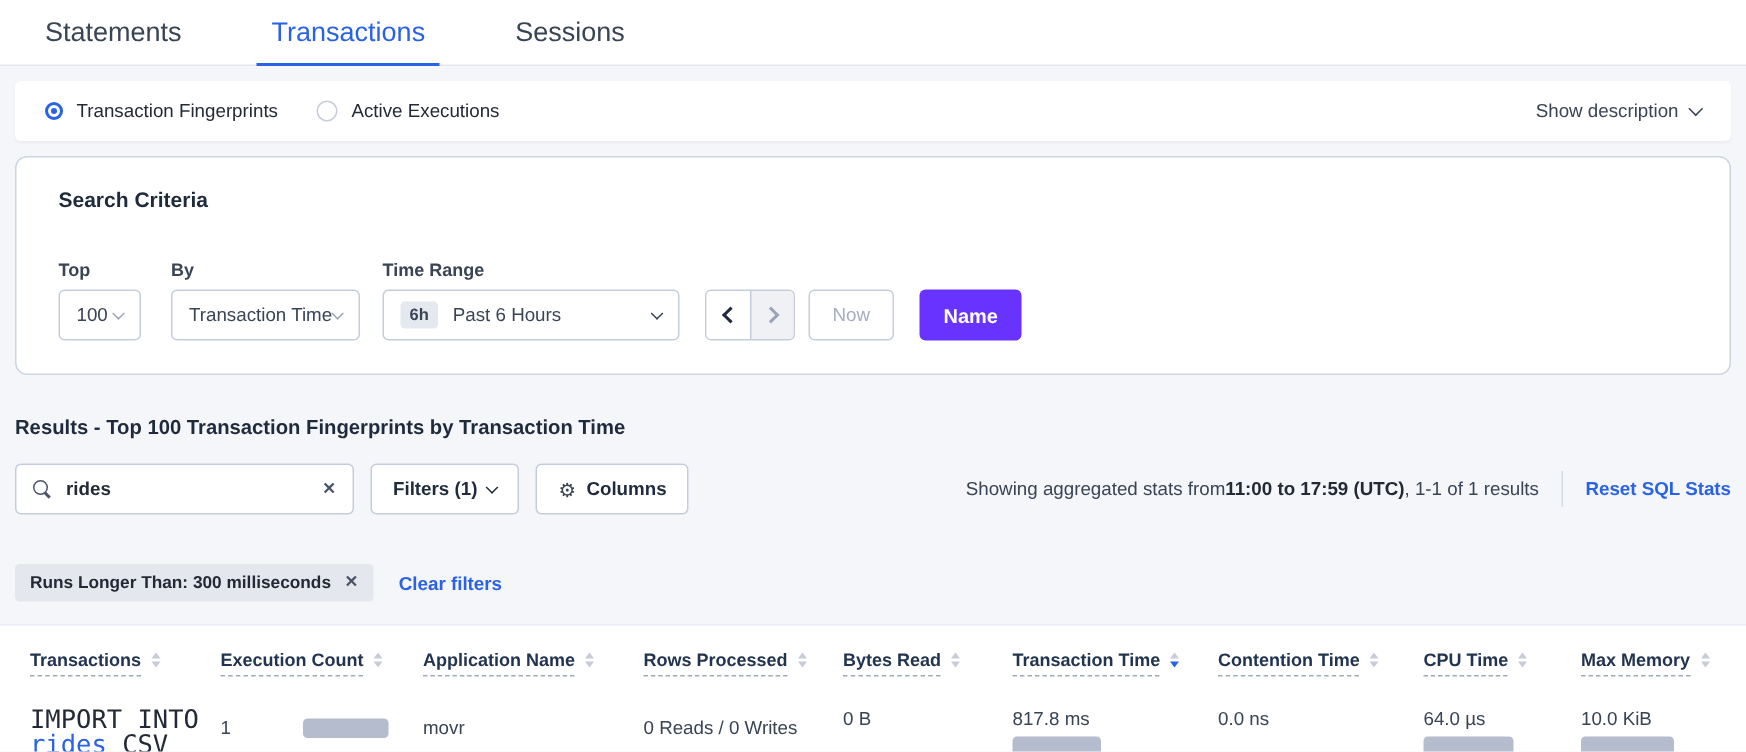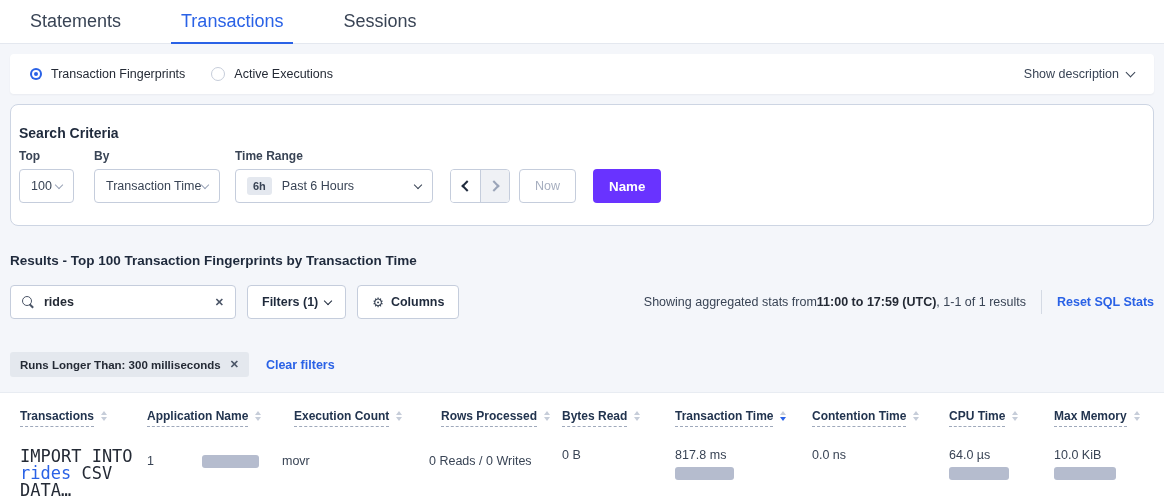--- a/index.html
+++ b/index.html
@@ -54,24 +54,24 @@
   .show-desc { display: flex; align-items: center; gap: 8px; cursor: pointer; color: #394455; }
   .chev { width: 7px; height: 7px; border-right: 1.7px solid #394455; border-bottom: 1.7px solid #394455; transform: rotate(45deg); margin-top: -4px; }
   .chev.small { width: 6px; height: 6px; margin-top: -3px; }
 
   
   .criteria-card {
     background: #fff;
     border: 1px solid #cdd5e3;
     border-radius: 8px;
     margin-top: 10px;
-    padding: 20px 8px 22px;
+    padding: 20px 28px 22px;
   }
   .criteria-title { font-size: 14px; font-weight: bold; color: #1f2a3c; }
-  .criteria-form { display: flex; align-items: flex-end; margin-top: 8px; }
+  .criteria-form { display: flex; align-items: flex-end; margin-top: 32px; }
   .field { display: flex; flex-direction: column; gap: 6px; }
   .field-label { font-size: 12px; font-weight: bold; color: #394455; }
   .select {
     height: 34px; background: #fff;
     border: 1px solid #c5cddc; border-radius: 4px;
     display: flex; align-items: center; justify-content: space-between;
     padding: 0 11px; cursor: pointer; color: #394455;
   }
   .w-top { width: 55px; margin-right: 20px; }
   .w-by { width: 126px; margin-right: 15px; }
@@ -145,21 +145,21 @@
   }
   .thead { display: flex; padding: 16px 0 0 30px; }
   .th { display: flex; align-items: flex-start; gap: 7px; font-size: 12px; font-weight: bold; color: #22344f; }
   .th-label { border-bottom: 1px dashed #9fa9bb; padding-bottom: 3px; white-space: nowrap; }
   .sort { display: flex; flex-direction: column; gap: 2px; margin-top: 2px; cursor: pointer; }
   .tri-up { width: 0; height: 0; border-left: 3.5px solid transparent; border-right: 3.5px solid transparent; border-bottom: 4.5px solid #c6cdd9; }
   .tri-down { width: 0; height: 0; border-left: 3.5px solid transparent; border-right: 3.5px solid transparent; border-top: 4.5px solid #c6cdd9; }
   .th[data-sort="desc"] .tri-down { border-top-color: #2a62e6; }
 
   .c1 { width: 127px; } .c2 { width: 135px; } .c3 { width: 147px; }
-  .c4 { width: 133px; justify-content: center; } .c5 { width: 113px; } .c6 { width: 137px; }
+  .c4 { width: 133px; } .c5 { width: 113px; } .c6 { width: 137px; }
   .c7 { width: 137px; } .c8 { width: 105px; } .c9 { flex: 1; }
 
   .trow { display: flex; padding: 21px 0 18px 30px; border-bottom: 1px solid #dfe4ec; }
   .code {
     font-family: "DejaVu Sans Mono", monospace;
     font-size: 17px; line-height: 17px; color: #242a35; cursor: pointer;
   }
   .code .hl { color: #2a62e6; }
   .cell-value { font-size: 12.5px; color: #394455; white-space: nowrap; }
   .bar { height: 13px; background: #b5bcce; border-radius: 3px; margin-top: 5px; }
@@ -277,29 +277,29 @@
 
 <div class="table-section">
   <div class="thead">
     <div class="th c1" data-sort="none">
       <span class="th-label">Transactions</span>
       <span class="sort">
           <i class="tri-up"></i>
           <i class="tri-down"></i>
         </span>
     </div>
+    <div class="th c2" data-sort="none">
+      <span class="th-label">Execution Count</span>
+      <span class="sort">
+          <i class="tri-up"></i>
+          <i class="tri-down"></i>
+        </span>
+    </div>
     <div class="th c3" data-sort="none">
       <span class="th-label">Application Name</span>
-      <span class="sort">
-          <i class="tri-up"></i>
-          <i class="tri-down"></i>
-        </span>
-    </div>
-    <div class="th c2" data-sort="none">
-      <span class="th-label">Execution Count</span>
       <span class="sort">
           <i class="tri-up"></i>
           <i class="tri-down"></i>
         </span>
     </div>
     <div class="th c4" data-sort="none">
       <span class="th-label">Rows Processed</span>
       <span class="sort">
           <i class="tri-up"></i>
           <i class="tri-down"></i>

